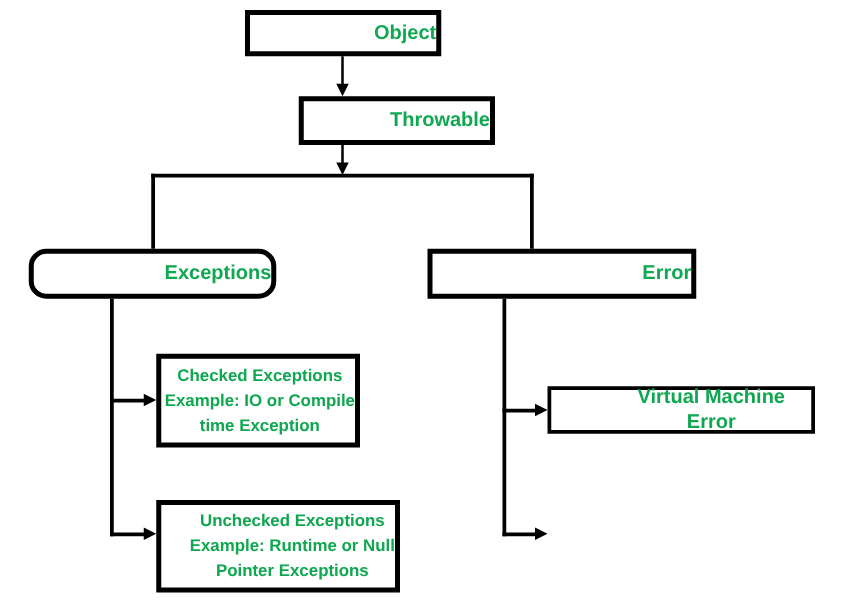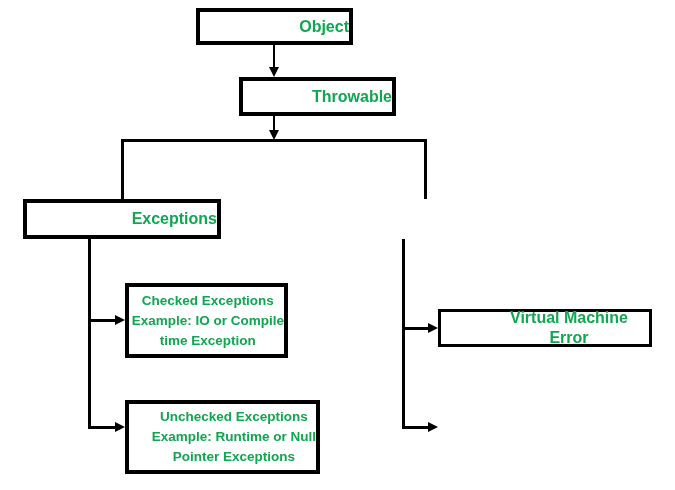--- a/index.html
+++ b/index.html
@@ -66,24 +66,27 @@
 <div class="canvas" style="--bg: #ffffff; --line: #000000; --txt: #0fa750;">
 
   <div class="node" style="left:196px; top:8px; width:157px; height:37px;">
     <span class="label">Object</span>
   </div>
 
   <div class="node" style="left:196px; top:77px; width:157px; height:39px;margin-left:43px;">
     <span class="label">Throwable</span>
   </div>
 
-  <div class="node" style="left:23px; top:199px; width:198px; height:40px;">
+  <div class="node" style="left:23px; top:199px; width:198px; height:40px;border-radius:14px;">
     <span class="label">Exceptions</span>
   </div>
 
+  <div class="node" style="left:342px; top:199px; width:215px; height:40px;">
+    <span class="label">Error</span>
+  </div>
 
   <div class="node multiline" style="left:125px; top:283px; width:163px; height:75px;">
     <span class="label">Checked Exceptions
 Example: IO or Compile
 time Exception</span>
   </div>
 
   <div class="node multiline" style="left:125px; top:400px; width:195px; height:74px;padding-left:12px;">
     <span class="label">Unchecked Exceptions
 Example: Runtime or Null

